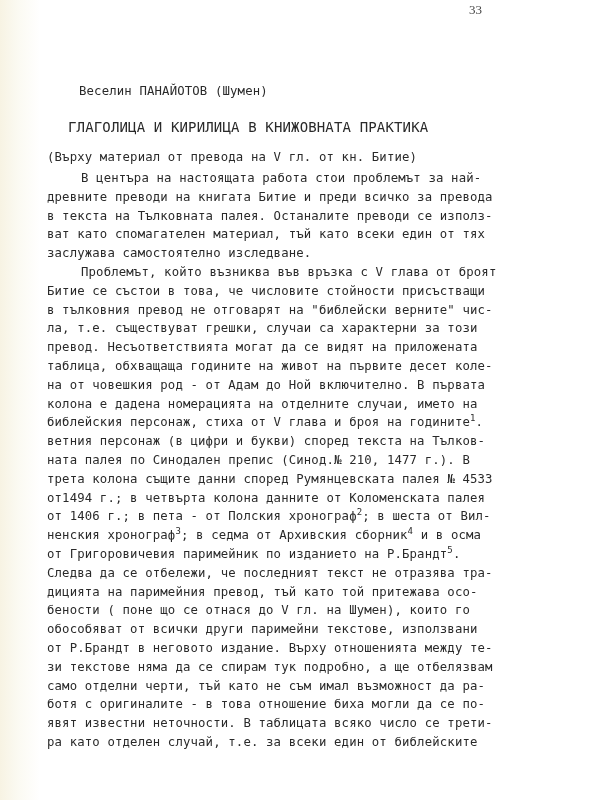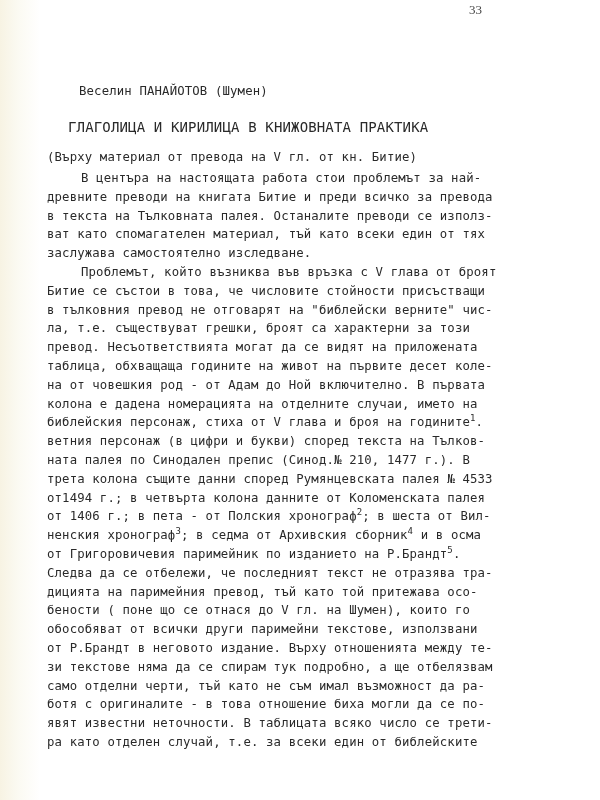--- a/index.html
+++ b/index.html
@@ -96,21 +96,21 @@
 
     <span class="line indent">В центъра на настоящата работа стои проблемът за най-</span>
     <span class="line">древните преводи на книгата Битие и преди всичко за превода</span>
     <span class="line">в текста на Тълковната палея. Останалите преводи се използ-</span>
     <span class="line">ват като спомагателен материал, тъй като всеки един от тях</span>
     <span class="line">заслужава самостоятелно изследване.</span>
 
     <span class="line indent">Проблемът, който възниква във връзка с V глава от броят</span>
     <span class="line">Битие се състои в това, че числовите стойности присъстващи</span>
     <span class="line">в тълковния превод не отговарят на "библейски верните" чис-</span>
-    <span class="line">ла, т.е. съществуват грешки, броят са характерни за този</span>
+    <span class="line">ла, т.е. съществуват грешки, случаи са характерни за този</span>
     <span class="line">превод. Несъответствията могат да се видят на приложената</span>
     <span class="line">таблица, обхващаща годините на живот на първите десет коле-</span>
     <span class="line">на от човешкия род - от Адам до Ной включително. В първата</span>
     <span class="line">колона е дадена номерацията на отделните случаи, името на</span>
     <span class="line"><span>библейския персонаж, стиха от V глава и броя на годините</span><sup>1</sup><span>.</span></span>
     <span class="line">ветния персонаж (в цифри и букви) според текста на Тълков-</span>
     <span class="line">ната палея по Синодален препис (Синод.№ 210, 1477 г.). В</span>
     <span class="line">трета колона същите данни според Румянцевската палея № 4533</span>
     <span class="line">от1494 г.; в четвърта колона данните от Коломенската палея</span>
     <span class="line"><span>от 1406 г.; в пета - от Полския хронограф</span><sup>2</sup><span>; в шеста от Вил-</span></span>

